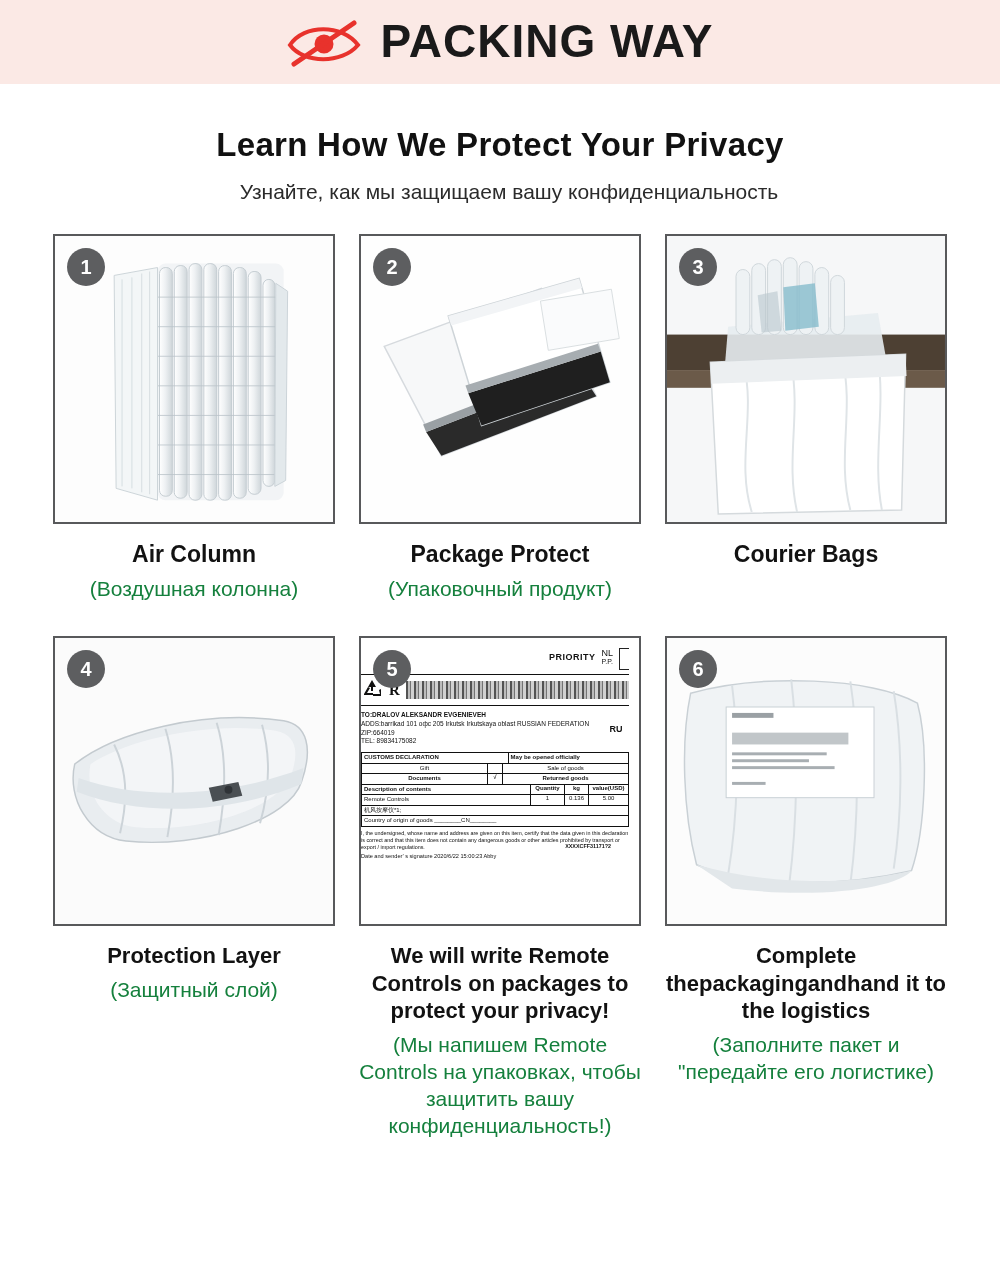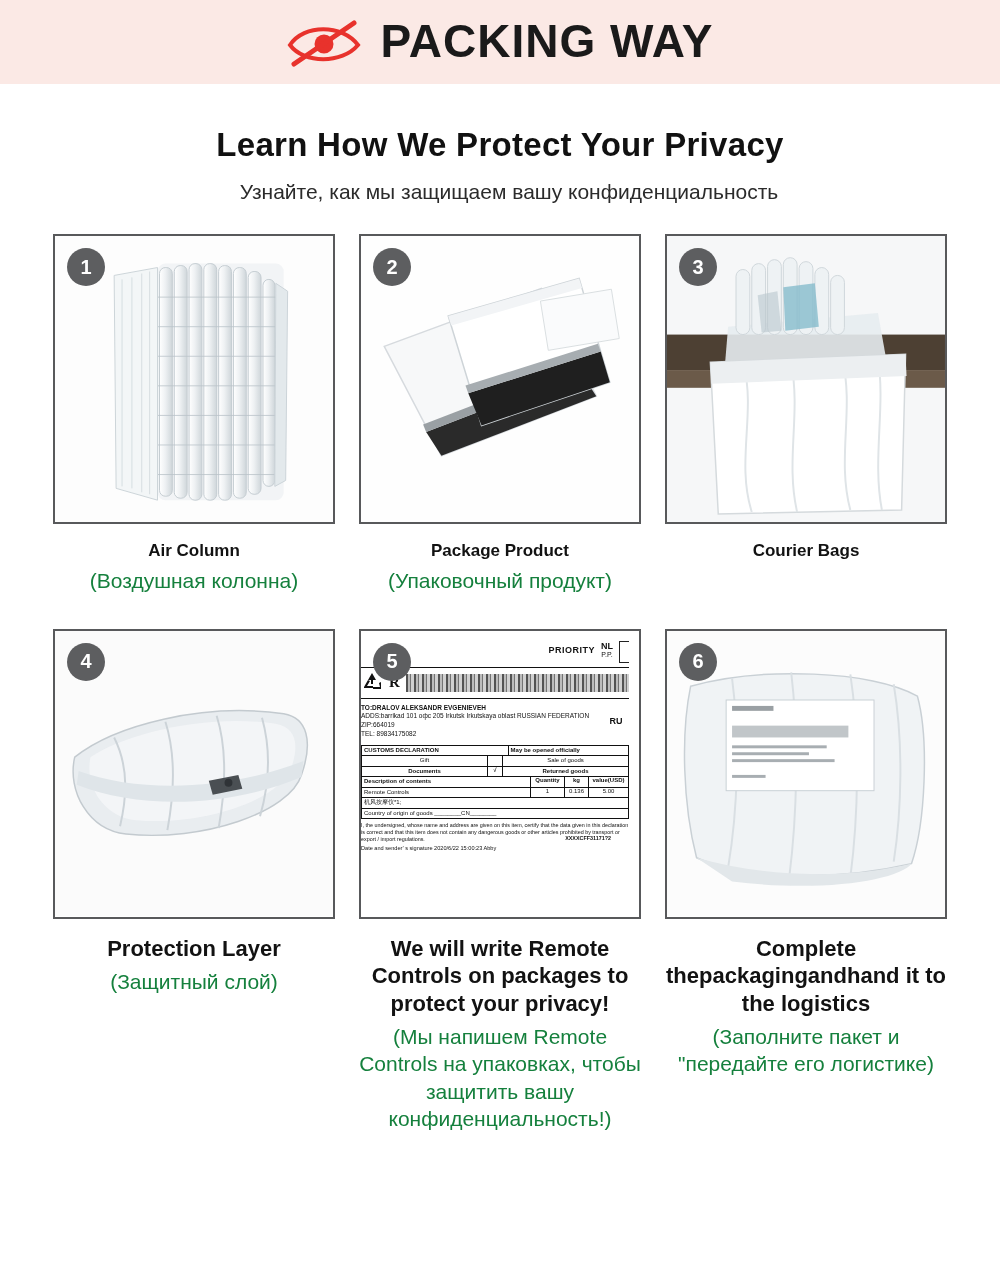--- a/index.html
+++ b/index.html
@@ -91,21 +91,21 @@
     background: #5d5e60;
     color: #fff;
     font-size: 20px;
     font-weight: bold;
     display: flex; align-items: center; justify-content: center;
     z-index: 6;
   }
   .caption {
     margin-top: 16px;
     text-align: center;
-    font-size: 17px;
+    font-size: 23px;
     font-weight: bold;
     color: #121212;
     line-height: 1.25;
     padding: 0 4px;
   }
   .caption-ru {
     margin-top: 6px;
     text-align: center;
     font-size: 21px;
     color: #15803d;
@@ -209,21 +209,21 @@
           <g transform="rotate(-6 141 150)">
             <path d="M96 76 L232 52 L252 160 L118 190 Z" fill="#ffffff" stroke="#ced4d8" stroke-width="1.5"></path>
             <path d="M108 156 L246 128 L252 160 L118 190 Z" fill="#1f1f1f"></path>
             <path d="M106 148 L244 120 L246 128 L108 156 Z" fill="#a7adb1"></path>
             <path d="M96 76 L232 52 L234 62 L98 86 Z" fill="#f2f4f6"></path>
           </g>
 
           <path d="M182 66 L254 54 L262 104 L190 116 Z" fill="#fafbfc" stroke="#d9dee1" stroke-width="1"></path>
         </svg>
       </div>
-      <div class="caption">Package Product</div>
+      <div class="caption">Package Protect</div>
       <div class="caption-ru">(Упаковочный продукт)</div>
     </div>
 
     <div class="cell">
       <div class="photo">
         <div class="badge">3</div>
         <svg class="art" viewBox="0 0 282 290" xmlns="http://www.w3.org/2000/svg">
           <rect x="0" y="0" width="282" height="290" fill="#f6f7f8"></rect>
 
           <rect x="0" y="100" width="282" height="36" fill="#4d4033"></rect>
@@ -286,21 +286,21 @@
     </div>
 
     <div class="cell">
       <div class="photo">
         <div class="badge">5</div>
         <div style="position:absolute;inset:0;background:#ffffff;padding:10px 10px 8px 0;font-family:'Liberation Sans',sans-serif;color:#111;">
 
           <div style="display:flex;align-items:flex-start;justify-content:flex-end;gap:6px;height:24px;">
             <span style="font-size:9px;font-weight:bold;letter-spacing:0.5px;margin-top:4px;">PRIORITY</span>
             <span style="display:flex;flex-direction:column;align-items:center;line-height:1.05;margin-top:1px;">
-              <span style="font-size:9px;font-weight:bold;">NL</span>
+              <span style="font-size:9px;font-weight:normal;">NL</span>
               <span style="font-size:7px;">P.P.</span>
             </span>
             <span style="width:10px;border-left:1px solid #222;border-top:1px solid #222;border-bottom:1px solid #222;height:22px;display:inline-block;"></span>
           </div>
 
           <div style="display:flex;align-items:center;gap:6px;border-top:1px solid #111;border-bottom:1px solid #111;padding:3px 0;margin-top:2px;">
             <span>
               <svg width="22" height="20" viewBox="0 0 22 20">
                 <path d="M11 2 L15 9 L12 9 L12 13 L10 13 L10 9 L7 9 Z" fill="#111"></path>
                 <path d="M3 16 L7 9 L9 10 L6 15 L12 15 L12 17 L3 17 Z" fill="#111"></path>

